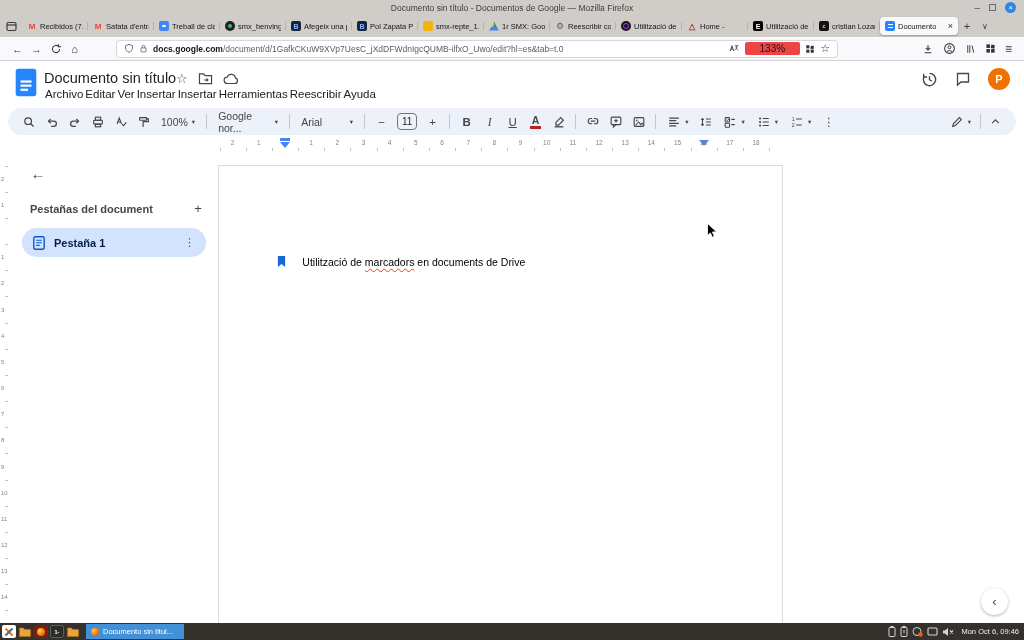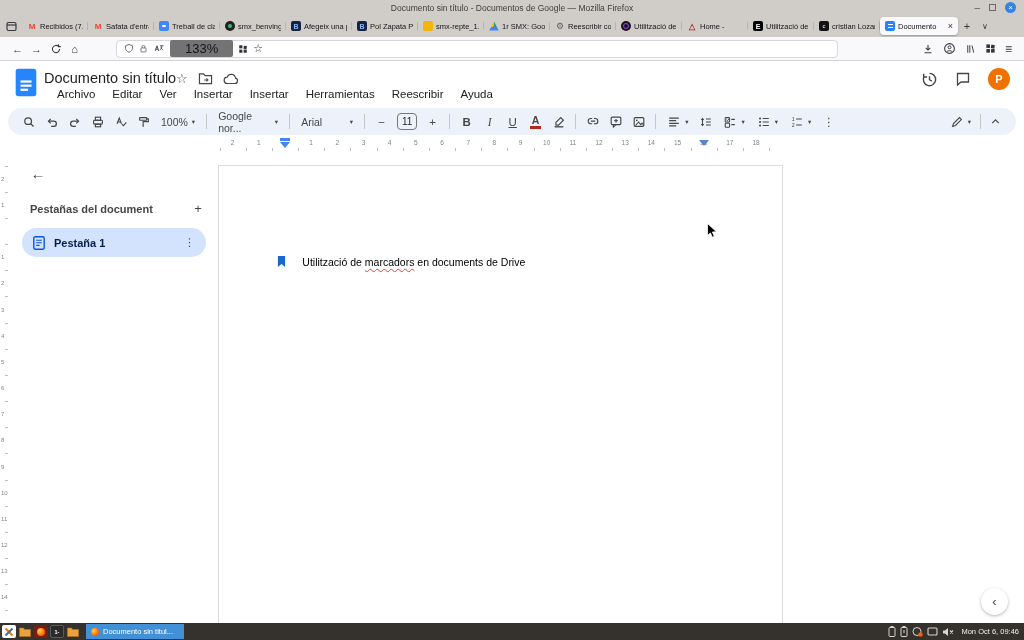--- a/index.html
+++ b/index.html
@@ -38,29 +38,29 @@
   .fav-dark-e{background:#000;color:#fff}.fav-dark-e::before{content:"E";font-size:7px}
   .fav-dark{background:#111;color:#fff}.fav-dark::before{content:"c";font-size:6px;font-weight:400}
   .fav-docs{background:#2684fc}.fav-docs::before{content:"";width:5px;height:5px;background:repeating-linear-gradient(#fff 0 1px,rgba(0,0,0,0) 1px 2.5px)}
 
   
   .navbar{position:absolute;top:37px;left:0;right:0;height:24px;background:#f9f9fb;border-bottom:1px solid #d4d4d8;display:flex;align-items:center;padding:0 8px;color:#3a3a3e}
   .nav-btn{width:19px;height:19px;display:flex;align-items:center;justify-content:center;font-size:11px;border-radius:3px;flex:none}
   .urlbar{width:722px;height:18px;background:#fff;border:1px solid #d7d7dc;border-radius:4px;display:flex;align-items:center;gap:5px;padding:0 7px;margin-left:32px;flex:none}
   .url-text{font-size:8.5px;white-space:nowrap;overflow:hidden;flex:1;color:#5b5b66}
   .url-domain{color:#15141a;font-weight:700}
-  .zoom-badge{background:#737373;border-radius:2px;font-size:13px;padding:1px 15px;color:#15141a;flex:none}
+  .zoom-badge{background:#ef4444;border-radius:2px;font-size:10px;padding:1px 15px;color:#15141a;flex:none}
   .nav-right{display:flex;align-items:center;gap:9px;margin-left:auto;padding-right:4px}
 
   
   .docsheader{position:absolute;top:61px;left:0;right:0;height:46px;background:#fff}
   .docs-file-icon{position:absolute;left:15px;top:7px}
   .doc-title{position:absolute;left:44px;top:9px;font-size:14.5px;color:#1f1f1f}
   .title-icons{position:absolute;left:176px;top:10px;display:flex;gap:10px;align-items:center;color:#444746}
-  .menubar{position:absolute;left:56px;top:27px;display:flex;gap:15px;font-size:11.5px;color:#202124}
+  .menubar{position:absolute;left:44px;top:27px;display:flex;font-size:11.5px;color:#202124}
   .menu-item{padding:0 1px}
   .hdr-right{position:absolute;right:14px;top:7px;display:flex;align-items:center;gap:17px}
   .share-pill{height:27px;background:#c2e7ff;border-radius:14px;display:flex;align-items:center;color:#001d35}
   .share-main{display:flex;align-items:center;gap:6px;padding:0 10px 0 13px}
   .share-label{font-size:11.5px;font-weight:700}
   .share-caret{border-left:1px solid rgba(31,31,31,.18);padding:0 9px;font-size:7px;align-self:stretch;display:flex;align-items:center}
   .avatar{width:22px;height:22px;border-radius:50%;background:#ef7100;color:#fff;font-size:11px;font-weight:700;display:flex;align-items:center;justify-content:center}
 
   
   .toolbar{position:absolute;top:108px;left:8px;right:8px;height:27px;background:#edf2fa;border-radius:14px;display:flex;align-items:center;padding:0 10px;gap:2px;color:#444746}
@@ -227,20 +227,21 @@
       <svg width="10" height="11" viewBox="0 0 16 16">
           <path d="M8 1.5l5.5 2v4c0 3.2-2.3 5.3-5.5 6.5C4.8 12.8 2.5 10.7 2.5 7.5v-4z" fill="none" stroke="#5b5b66" stroke-width="1.4"></path>
         </svg>
     </span>
     <span>
       <svg width="9" height="11" viewBox="0 0 16 16">
           <rect x="3.5" y="7" width="9" height="7" rx="1" fill="none" stroke="#5b5b66" stroke-width="1.4"></rect>
           <path d="M5.5 7V5a2.5 2.5 0 0 1 5 0v2" fill="none" stroke="#5b5b66" stroke-width="1.4"></path>
         </svg>
     </span>
+    <span class="url-text"><b class="url-domain">docs.google.com</b><span>/document/d/1GafkCKuW9XVp7UesC_jXdDFWdnIgcQUMB-ilfxO_Uwo/edit?hl=es&amp;tab=t.0</span></span>
     <span>
       <svg width="12" height="11" viewBox="0 0 16 16">
           <path d="M2.5 11.5 5 4l2.5 7.5M3.4 9h3.2" fill="none" stroke="#3a3a3e" stroke-width="1.3"></path>
           <path d="M9.5 4h5M12 4v1.5c0 2-1.5 4-3 5M14 10.5c-1.5-1-3-3-3-5" fill="none" stroke="#3a3a3e" stroke-width="1.2"></path>
         </svg>
     </span>
     <span class="zoom-badge">133%</span>
     <span>
       <svg width="10" height="10" viewBox="0 0 16 16">
           <rect x="2" y="2" width="5" height="5" fill="#35343a"></rect>

